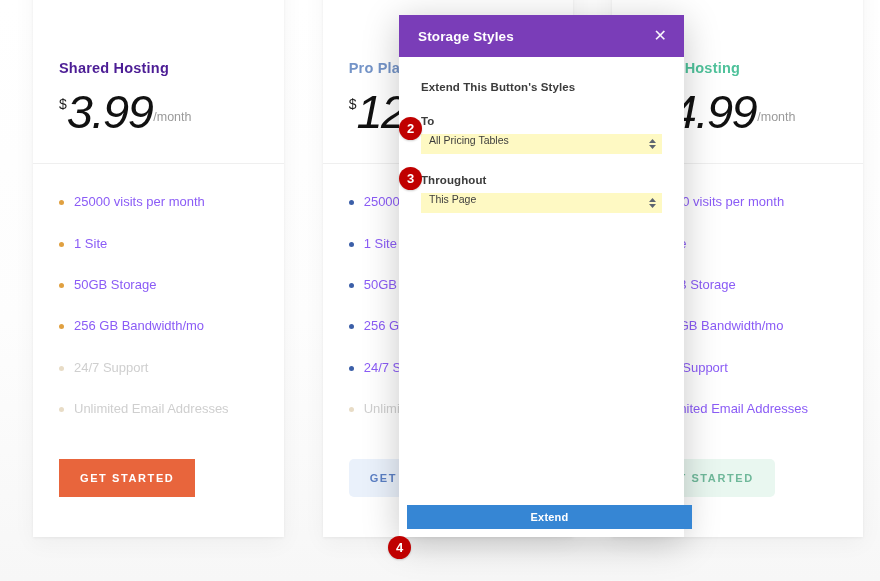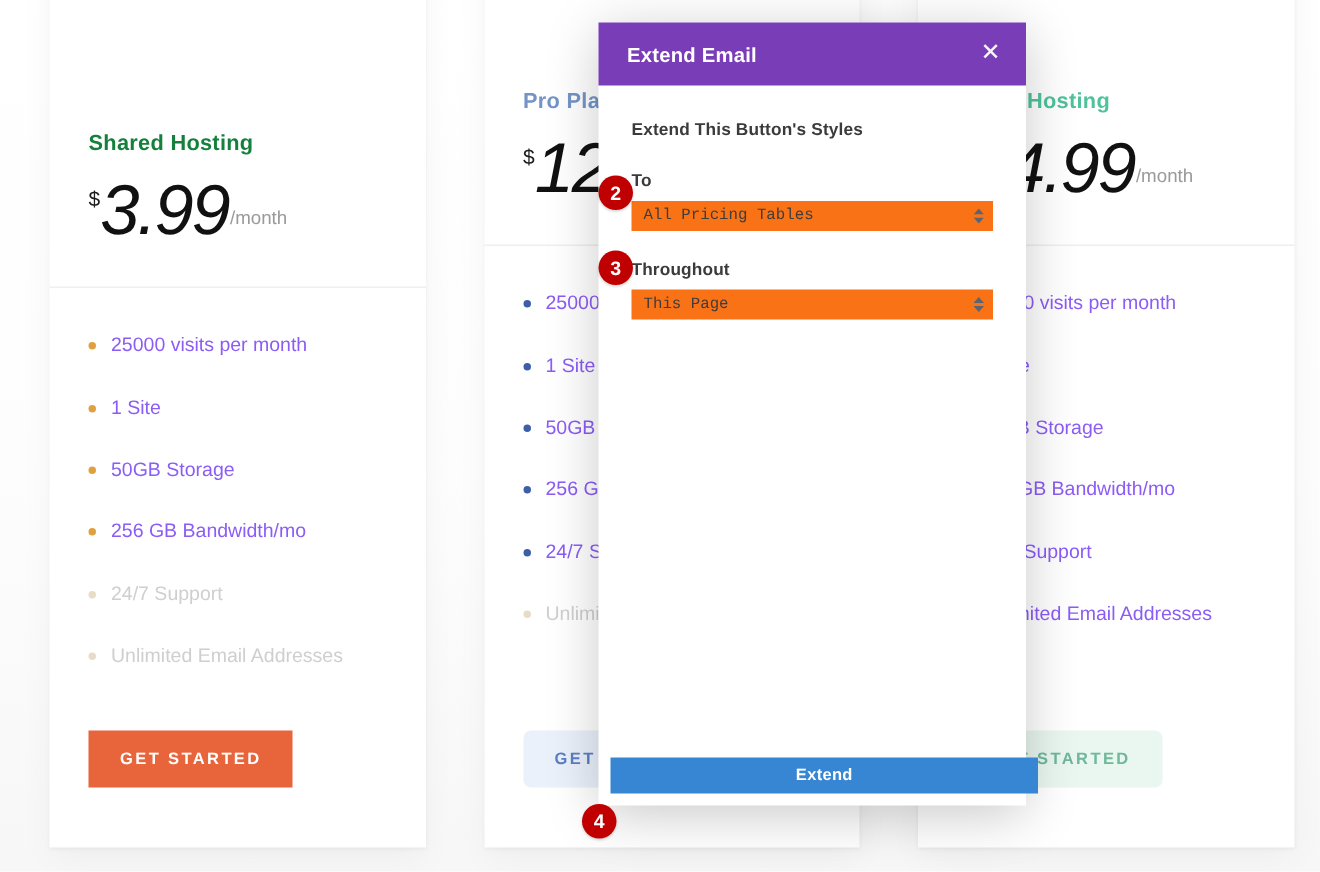--- a/index.html
+++ b/index.html
@@ -151,26 +151,25 @@
   .field-label {
     font-size: 11.5px;
     color: #3b3b3b;
     font-weight: 700;
     margin-bottom: 7px;
     letter-spacing: .1px;
   }
   .select-wrap {
     position: relative;
     height: 20px;
-    background: #f97316;
-    display: flex;
-    align-items: center;
+    background: #fef9c3;
+    display: flex;
+    align-items: flex-start;
     padding: 0 18px 0 8px;
     margin-bottom: 20px;
-    font-family: Liberation Mono, monospace;
   }
   .select-value {
     font-size: 10.5px;
     color: #3d3d3d;
   }
   .select-arrows {
     position: absolute;
     right: 6px; top: 50%;
     transform: translateY(-50%);
     display: flex; flex-direction: column;
@@ -214,21 +213,21 @@
   #badge-4 { left: 388px; top: 536px; }
 </style>
 </head>
 <body>
 
 <div class="stage">
 
   <div class="cards" id="cards-root">
       <div class="card">
         <div class="card-head">
-          <div class="plan-title" style="color: #15803d; margin-top: 28px;">Shared Hosting</div>
+          <div class="plan-title" style="color: #4c1d95;">Shared Hosting</div>
           <div class="price-row">
             <span class="currency">$</span>
             <span class="price-main">3.99</span>
             <span class="price-period">/month</span>
           </div>
         </div>
         <div class="divider"></div>
         <ul class="feature-list">
           <li class=""><span class="bullet" style="background: rgb(224, 160, 64);"></span><span>25000 visits per month</span></li>
           <li class=""><span class="bullet" style="background: rgb(224, 160, 64);"></span><span>1 Site</span></li>
@@ -276,21 +275,21 @@
           <li class=""><span class="bullet" style="background: rgb(185, 185, 185);"></span><span>256 GB Bandwidth/mo</span></li>
           <li class=""><span class="bullet" style="background: rgb(185, 185, 185);"></span><span>24/7 Support</span></li>
           <li class=""><span class="bullet" style="background: rgb(185, 185, 185);"></span><span>Unlimited Email Addresses</span></li>
         </ul>
         <div class="cta-wrap"><button class="cta soft" style="background: rgb(233, 247, 240); color: rgb(111, 184, 154);">GET STARTED</button></div>
       </div>
     </div>
 
   <div class="modal">
     <div class="modal-header">
-      <span class="modal-title">Extend Email</span>
+      <span class="modal-title">Storage Styles</span>
       <span class="modal-close">✕</span>
     </div>
     <div class="modal-body">
       <div class="section-label">Extend This Button's Styles</div>
 
       <div>
         <div class="field-label">To</div>
         <div class="select-wrap">
           <span class="select-value">All Pricing Tables</span>
           <span class="select-arrows">

